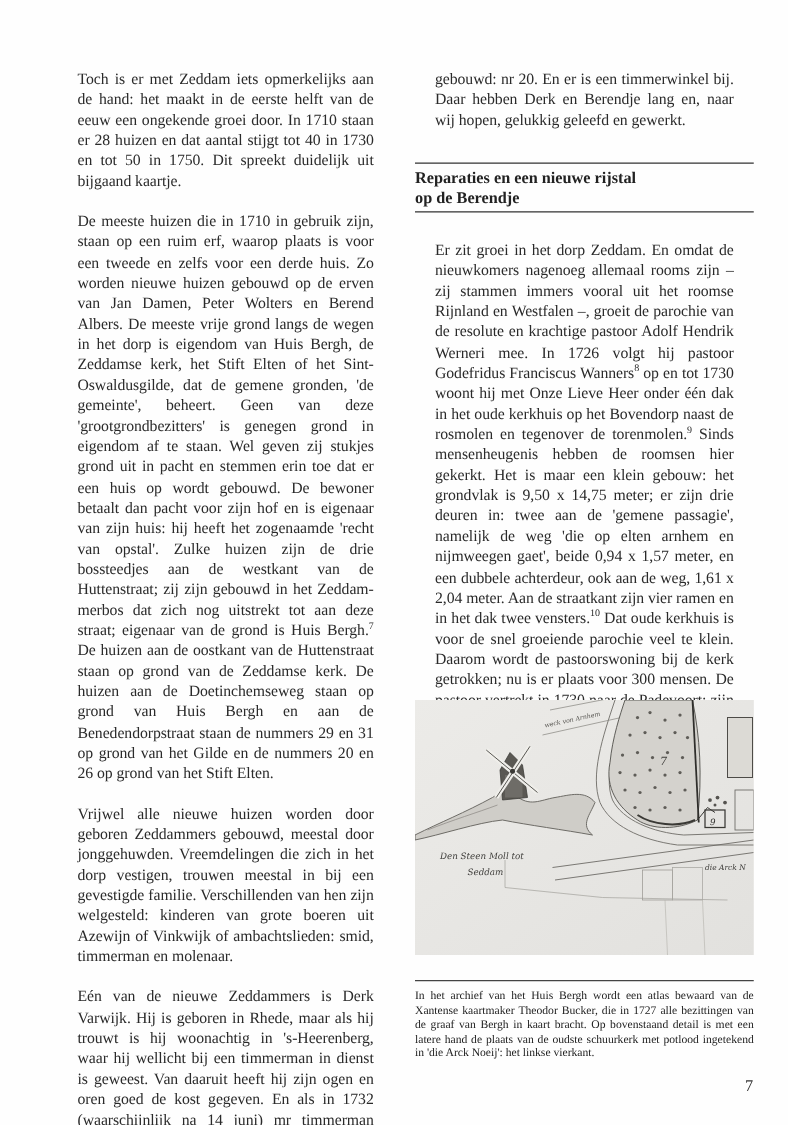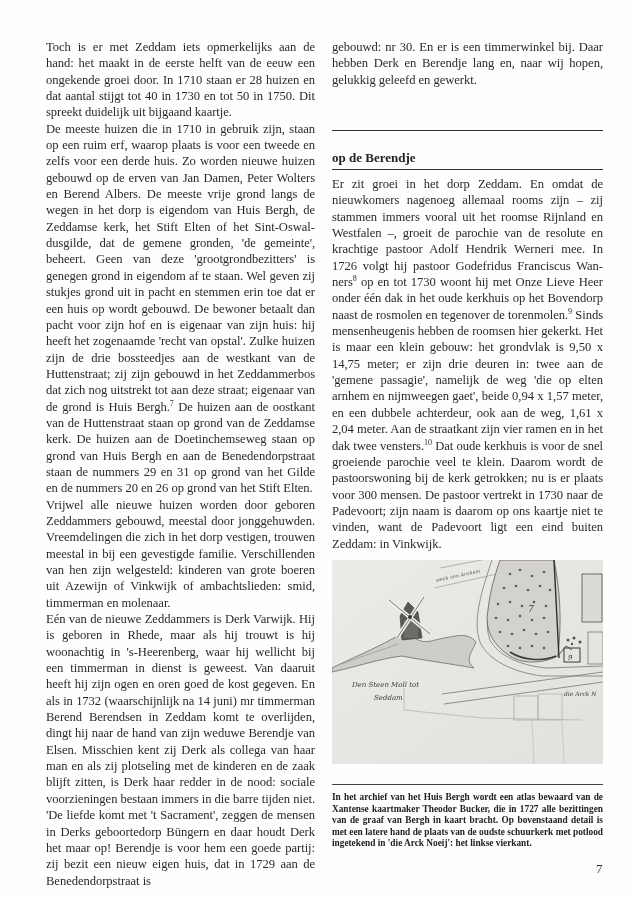--- a/index.html
+++ b/index.html
@@ -23,21 +23,21 @@
     }
     .col {
       position: absolute;
       top: 39px;
     }
     .col-left {
       left: 46px;
       width: 269px;
     }
     .para {
-      margin: 0;
+      margin: 16px;
       font-size: 12.6px;
       line-height: 16.35px;
       text-align: justify;
       hyphens: manual;
       letter-spacing: -0.05px;
     }
     .para sup {
       font-size: 8px;
       line-height: 0;
       vertical-align: 5px;
@@ -90,21 +90,21 @@
       left: 332px;
       top: 784px;
       width: 271px;
       border-top: 1.3px solid #444;
       padding-top: 7px;
     }
     .caption p {
       margin: 0;
       font-size: 9.3px;
       line-height: 11.6px;
-      font-weight: bold;
+      font-weight: normal;
       text-align: justify;
       color: #222;
     }
     .page-number {
       position: absolute;
       left: 596px;
       top: 861px;
       font-size: 13px;
       color: #333;
     }
@@ -115,26 +115,26 @@
 <div class="page">
 
   <div class="col col-left">
     <p class="para">Toch is er met Zeddam iets opmerkelijks aan de hand: het maakt in de eerste helft van de eeuw een ongekende groei door. In 1710 staan er 28 huizen en dat aantal stijgt tot 40 in 1730 en tot 50 in 1750. Dit spreekt duidelijk uit bijgaand kaartje.</p>
     <p class="para"><span>De meeste huizen die in 1710 in gebruik zijn, staan op een ruim erf, waarop plaats is voor een tweede en zelfs voor een derde huis. Zo worden nieuwe huizen gebouwd op de erven van Jan Damen, Peter Wol­ters en Berend Albers. De meeste vrije grond langs de wegen in het dorp is eigendom van Huis Bergh, de Zeddamse kerk, het Stift Elten of het Sint-Oswal­dusgilde, dat de gemene gronden, 'de gemeinte', beheert. Geen van deze 'grootgrondbezitters' is genegen grond in eigendom af te staan. Wel geven zij stukjes grond uit in pacht en stemmen erin toe dat er een huis op wordt gebouwd. De bewoner betaalt dan pacht voor zijn hof en is eigenaar van zijn huis: hij heeft het zogenaamde 'recht van opstal'. Zulke huizen zijn de drie bossteedjes aan de westkant van de Huttenstraat; zij zijn gebouwd in het Zeddam­merbos dat zich nog uitstrekt tot aan deze straat; eigenaar van de grond is Huis Bergh.</span><sup>7</sup><span> De huizen aan de oostkant van de Huttenstraat staan op grond van de Zeddamse kerk. De huizen aan de Doetin­chemseweg staan op grond van Huis Bergh en aan de Benedendorpstraat staan de nummers 29 en 31 op grond van het Gilde en de nummers 20 en 26 op grond van het Stift Elten.</span></p>
     <p class="para">Vrijwel alle nieuwe huizen worden door geboren Zeddammers gebouwd, meestal door jonggehuw­den. Vreemdelingen die zich in het dorp vestigen, trouwen meestal in bij een gevestigde familie. Verschillenden van hen zijn welgesteld: kinderen van grote boeren uit Azewijn of Vinkwijk of am­bachtslieden: smid, timmerman en molenaar.</p>
     <p class="para">Eén van de nieuwe Zeddammers is Derk Varwijk. Hij is geboren in Rhede, maar als hij trouwt is hij woonachtig in 's-Heerenberg, waar hij wellicht bij een timmerman in dienst is geweest. Van daaruit heeft hij zijn ogen en oren goed de kost gegeven. En als in 1732 (waarschijnlijk na 14 juni) mr timmer­man Berend Berendsen in Zeddam komt te overlij­den, dingt hij naar de hand van zijn weduwe Berendje van Elsen. Misschien kent zij Derk als collega van haar man en als zij plotseling met de kinderen en de zaak blijft zitten, is Derk haar redder in de nood: sociale voorzieningen bestaan immers in die barre tijden niet. 'De liefde komt met 't Sacra­ment', zeggen de mensen in Derks geboortedorp Büngern en daar houdt Derk het maar op! Berendje is voor hem een goede partij: zij bezit een nieuw eigen huis, dat in 1729 aan de Benedendorpstraat is</p>
   </div>
 
   <div class="right-intro">
-    <p class="para">gebouwd: nr 30. En er is een timmerwinkel bij. Daar hebben Derk en Berendje lang en, naar wij hopen, gelukkig geleefd en gewerkt.</p>
+    <p class="para">gebouwd: nr 20. En er is een timmerwinkel bij. Daar hebben Derk en Berendje lang en, naar wij hopen, gelukkig geleefd en gewerkt.</p>
   </div>
 
   <div class="heading-box">
     <h2>
-      <br>
+      <span>Reparaties en een nieuwe rijstal</span><br>
       <span>op de Berendje</span>
     </h2>
   </div>
 
   <div class="right-body">
     <p class="para"><span>Er zit groei in het dorp Zeddam. En omdat de nieuwkomers nagenoeg allemaal rooms zijn – zij stammen immers vooral uit het roomse Rijnland en Westfalen –, groeit de parochie van de resolute en krachtige pastoor Adolf Hendrik Werneri mee. In 1726 volgt hij pastoor Godefridus Franciscus Wan­ners</span><sup>8</sup><span> op en tot 1730 woont hij met Onze Lieve Heer onder één dak in het oude kerkhuis op het Boven­dorp naast de rosmolen en tegenover de torenmo­len.</span><sup>9</sup><span> Sinds mensenheugenis hebben de roomsen hier gekerkt. Het is maar een klein gebouw: het grondvlak is 9,50 x 14,75 meter; er zijn drie deuren in: twee aan de 'gemene passagie', namelijk de weg 'die op elten arnhem en nijmweegen gaet', beide 0,94 x 1,57 meter, en een dubbele achterdeur, ook aan de weg, 1,61 x 2,04 meter. Aan de straatkant zijn vier ramen en in het dak twee vensters.</span><sup>10</sup><span> Dat oude kerkhuis is voor de snel groeiende parochie veel te klein. Daarom wordt de pastoorswoning bij de kerk getrokken; nu is er plaats voor 300 mensen. De pastoor vertrekt in 1730 naar de Padevoort; zijn naam is daarom op ons kaartje niet te vinden, want de Padevoort ligt een eind buiten Zeddam: in Vinkwijk.</span></p>
   </div>
 
   <div class="figure">
     <svg viewBox="0 0 271 204" xmlns="http://www.w3.org/2000/svg">

